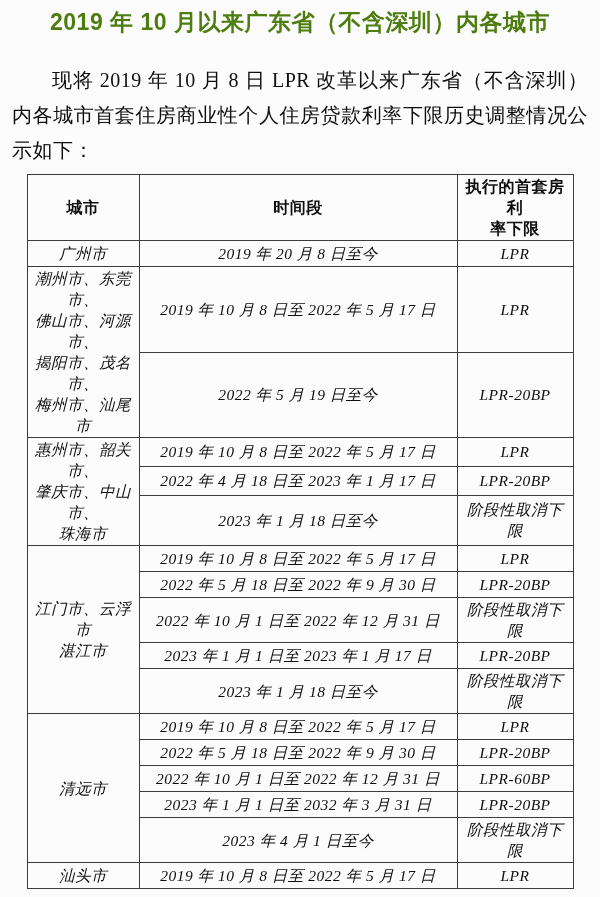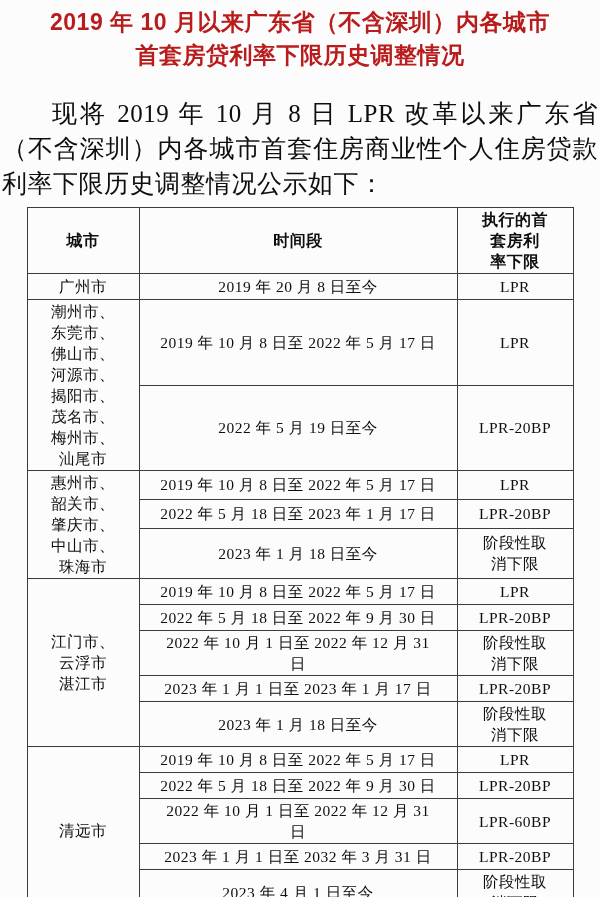--- a/index.html
+++ b/index.html
@@ -5,55 +5,55 @@
   html,body{margin:0;padding:0;}
   body{
     width:600px;height:897px;overflow:hidden;
     background:#fcfcfc;color:#0e0e0e;
     font-family:"Liberation Serif","DejaVu Serif",serif;
   }
   .title{
     margin:6px 8px 0;
     font-family:"Liberation Sans","DejaVu Sans",sans-serif;
     font-weight:bold;font-size:23px;line-height:33px;
-    text-align:center;letter-spacing:0.5px;color:#b91c1c;
+    text-align:center;letter-spacing:0.5px;color:#4d7c0f;
   }
   .intro{
-    margin:24px 2px 0;
-    font-size:25px;line-height:35px;
+    margin:24px 12px 0;
+    font-size:20px;line-height:35px;
     text-align:justify;text-indent:2em;
     letter-spacing:0.5px;
   }
   table.rate-table{
     border-collapse:collapse;
     margin:6px auto 0;
     width:546px;
     table-layout:fixed;
   }
   .rate-table th,.rate-table td{
     border:1px solid #3c3c3c;
     text-align:center;vertical-align:middle;
     white-space:pre-line;
-    padding:1px 18px;
+    padding:1px 7px;
     font-size:15.5px;line-height:21px;
     letter-spacing:0.5px;
     overflow:hidden;
   }
   .rate-table th{font-weight:bold;height:44px;font-size:16px;}
-  .rate-table td{height:23px;font-weight:normal;}
+  .rate-table td{height:23px;font-weight:normal;font-style:italic;}
   col.c-city{width:112px;}
   col.c-period{width:318px;}
   col.c-rate{width:116px;}
 </style>
 </head>
 <body>
 
 <div>
 
-  <h1 class="title"><span>2019 年 10 月以来广东省（不含深圳）内各城市</span><br><span>首套房贷利率下限历史调整情况</span></h1>
+  <h1 class="title"><span>2019 年 10 月以来广东省（不含深圳）内各城市</span><br></h1>
 
   <p class="intro">现将 2019 年 10 月 8 日 LPR 改革以来广东省（不含深圳）内各城市首套住房商业性个人住房贷款利率下限历史调整情况公示如下：</p>
 
   <table class="rate-table">
     <colgroup>
       <col class="c-city">
         <col class="c-period">
         <col class="c-rate">
     </colgroup>
     <thead>
@@ -83,21 +83,21 @@
           <td>LPR-20BP</td>
         </tr>
         <tr>
           <td rowspan="3">惠州市、韶关市、
 肇庆市、中山市、
 珠海市</td>
           <td>2019 年 10 月 8 日至 2022 年 5 月 17 日</td>
           <td>LPR</td>
         </tr>
         <tr>
-          <td>2022 年 5 月 18 日至 2023 年 1 月 17 日</td>
+          <td>2022 年 4 月 18 日至 2023 年 1 月 17 日</td>
           <td>LPR-20BP</td>
         </tr>
         <tr>
           <td>2023 年 1 月 18 日至今</td>
           <td>阶段性取消下限</td>
         </tr>
         <tr>
           <td rowspan="5">江门市、云浮市
 湛江市</td>
           <td>2019 年 10 月 8 日至 2022 年 5 月 17 日</td>

